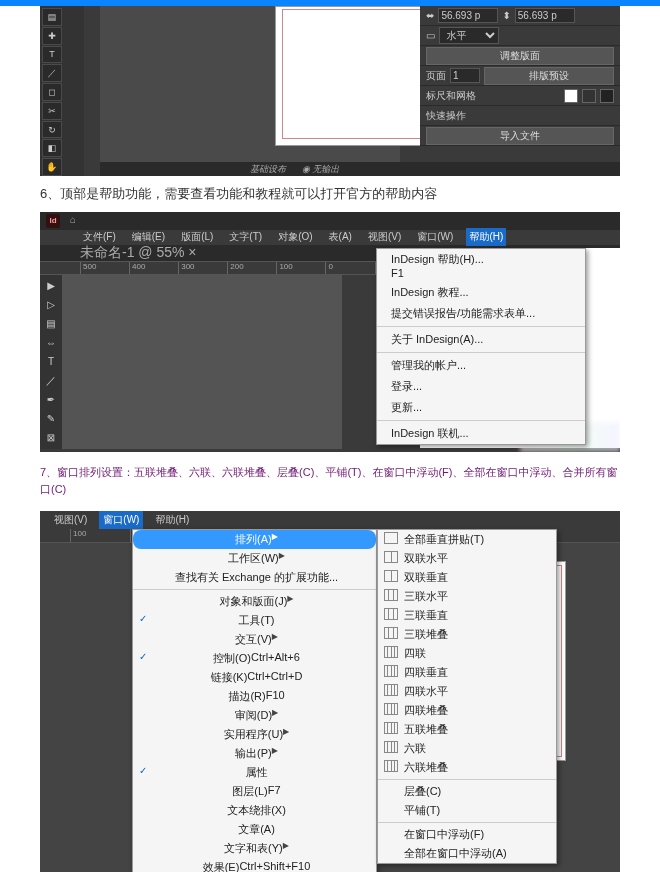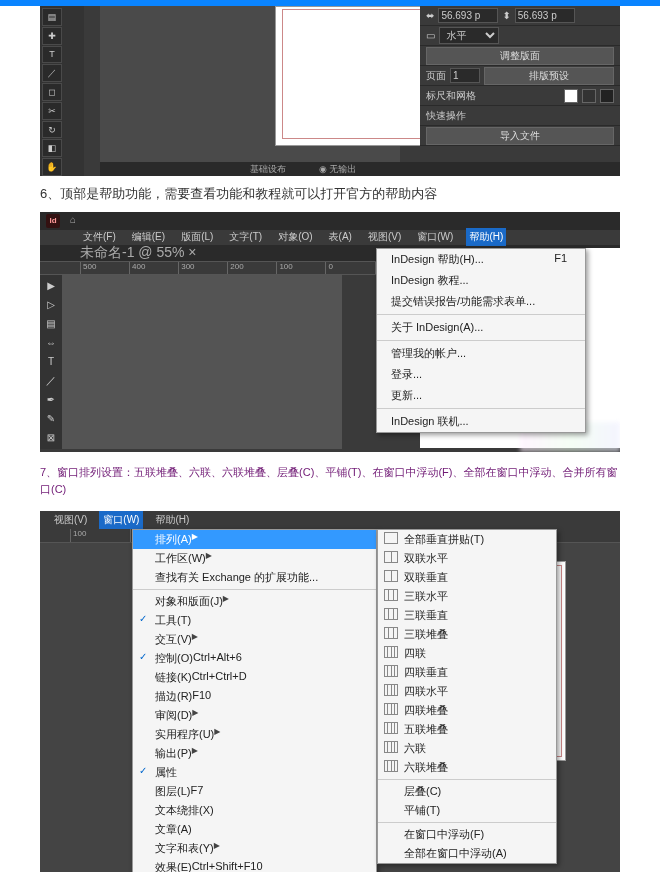--- a/index.html
+++ b/index.html
@@ -12,54 +12,54 @@
   .ss1 .toolbar-left { position: absolute; left: 0; top: 0; width: 44px; height: 100%; background: #333; display: flex; flex-direction: column; gap: 1px; padding-top: 2px; }
   .ss1 .toolbar-left .tool { width: 20px; height: 18px; margin-left: 2px; background: #2a2a2a; border: 1px solid #4a4a4a; display: flex; align-items: center; justify-content: center; color: #ccc; font-size: 9px; }
   .ss1 .canvas { position: absolute; left: 60px; top: 0; width: 300px; height: 160px; background: #4a4a4a; }
   .ss1 .page { position: absolute; left: 175px; top: 0; width: 175px; height: 140px; background: #fff; border: 1px solid #999; }
   .ss1 .page-margin { position: absolute; left: 6px; top: 2px; right: 6px; bottom: 6px; border: 1px solid #c88; }
   .ss1 .panels { position: absolute; right: 0; top: 0; width: 200px; height: 160px; background: #3a3a3a; color: #ccc; font-size: 10px; }
   .ss1 .panel-row { display: flex; align-items: center; padding: 2px 6px; border-bottom: 1px solid #2a2a2a; height: 20px; gap: 4px; }
   .ss1 .panel-input { background: #2a2a2a; border: 1px solid #555; color: #ccc; font-size: 10px; width: 60px; padding: 1px 2px; }
   .ss1 .panel-btn { background: #555; border: 1px solid #666; color: #ddd; font-size: 10px; padding: 1px 6px; flex: 1; text-align: center; }
   .ss1 .swatch { width: 14px; height: 14px; border: 1px solid #666; display: inline-block; vertical-align: middle; }
-  .ss1 .status { position: absolute; bottom: 0; left: 60px; right: 0; height: 14px; background: #2a2a2a; color: #aaa; font-size: 9px; display: flex; gap: 33px; padding-left: 150px; align-items: center; }
+  .ss1 .status { position: absolute; bottom: 0; left: 60px; right: 0; height: 14px; background: #2a2a2a; color: #aaa; font-size: 9px; display: flex; gap: 16px; padding-left: 150px; align-items: center; font-style: italic; }
   
   
   .caption { margin: 8px 40px; font-size: 13px; color: #333; line-height: 1.5; }
   .ss2 { margin: 0 40px; height: 240px; background: #3a3a3a; position: relative; overflow: hidden; }
   .ss2 .titlebar { height: 18px; background: #2a2a2a; display: flex; align-items: center; padding-left: 6px; gap: 6px; }
   .ss2 .titlebar .logo { width: 14px; height: 14px; background: #311; border-radius: 2px; display: flex; align-items: center; justify-content: center; color: #f99; font-size: 8px; font-weight: bold; }
   .ss2 .titlebar .home { width: 14px; height: 14px; color: #aaa; font-size: 10px; text-align: center; }
   .ss2 .menubar { height: 15px; background: #3a3a3a; color: #ccc; font-size: 10px; display: flex; align-items: center; padding-left: 40px; gap: 10px; }
   .ss2 .menubar .menu-item { padding: 2px 3px; cursor: pointer; }
   .ss2 .menubar .menu-item.open { background: #1a6ac8; color: #fff; }
   .ss2 .tab-row { height: 16px; background: #2a2a2a; color: #aaa; font-size: 14px; display: flex; align-items: center; padding-left: 40px; }
   .ss2 .ruler-h { height: 14px; background: #3a3a3a; border-top: 1px solid #555; border-bottom: 1px solid #555; color: #aaa; font-size: 8px; display: flex; padding-left: 40px; }
   .ss2 .ruler-h span { width: 60px; border-left: 1px solid #666; padding-left: 2px; }
   .ss2 .work { display: flex; height: calc(100% - 66px); }
   .ss2 .toolcol { width: 22px; background: #333; display: flex; flex-direction: column; gap: 1px; padding-top: 2px; }
   .ss2 .toolcol .tool { width: 18px; height: 18px; margin-left: 2px; color: #ccc; font-size: 10px; text-align: center; line-height: 18px; }
   .ss2 .canvas2 { flex: 0 0 280px; background: #545454; position: relative; }
   .ss2 .dropdown { position: absolute; left: 336px; top: 36px; width: 210px; background: #f5f5f5; border: 1px solid #999; box-shadow: 2px 2px 5px rgba(0,0,0,.4); z-index: 10; }
-  .ss2 .dropdown .dd-item { padding: 3px 18px 3px 14px; font-size: 11px; color: #222; display: flex; justify-content: space-between; }
+  .ss2 .dropdown .dd-item { padding: 3px 18px 3px 14px; font-size: 11px; color: #222; display: flex; justify-content: space-between; flex-direction: column; }
   .ss2 .dropdown .dd-sep { height: 1px; background: #ccc; margin: 2px 0; }
   .ss2 .rightblur { position: absolute; right: 0; top: 36px; width: 200px; height: 200px; background: #fff; }
   .ss2 .blurbox { position: absolute; right: 0px; bottom: 0px; width: 100px; height: 30px; background: linear-gradient(90deg,#fef,#efe,#eef); filter: blur(2px); opacity:.6;}
 
   
   .caption3 { margin: 12px 40px; font-size: 11px; color: #701a75; line-height: 1.6; }
   .ss3 { margin: 0 40px; height: 405px; background: #444; position: relative; overflow: hidden; }
   .ss3 .menubar3 { height: 18px; background: #3a3a3a; color: #ccc; font-size: 10px; display: flex; align-items: center; padding-left: 10px; gap: 8px; }
   .ss3 .menubar3 .m { padding: 2px 4px; }
   .ss3 .menubar3 .m.open { background: #1a6ac8; color: #fff; }
   .ss3 .ruler3 { height: 14px; background: #3a3a3a; color: #aaa; font-size: 8px; display: flex; padding-left: 30px; border-bottom: 1px solid #555; }
   .ss3 .ruler3 span { width: 60px; border-left: 1px solid #666; padding-left: 2px; }
   .ss3 .dd-main { position: absolute; left: 92px; top: 18px; width: 245px; background: #f5f5f5; border: 1px solid #999; box-shadow: 2px 2px 5px rgba(0,0,0,.4); z-index: 5; }
-  .ss3 .dd-main .row { padding: 2px 18px 2px 22px; font-size: 11px; color: #222; display: flex; justify-content: flex-start; position: relative; }
+  .ss3 .dd-main .row { padding: 2px 18px 2px 22px; font-size: 11px; color: #222; display: flex; justify-content: center; position: relative; border-radius: 8px; }
   .ss3 .dd-main .row.hl { background: #3399ff; color: #fff; }
   .ss3 .dd-main .row.sub::after { content: "▶"; font-size: 8px; color: #444; }
   .ss3 .dd-main .row.hl.sub::after { color: #fff; }
   .ss3 .dd-main .row .check { position: absolute; left: 6px; color: #06c; font-size: 10px; }
   .ss3 .dd-main .sep { height: 1px; background: #ccc; margin: 2px 0; }
   .ss3 .dd-sub { position: absolute; left: 337px; top: 18px; width: 180px; background: #f5f5f5; border: 1px solid #999; box-shadow: 2px 2px 5px rgba(0,0,0,.4); z-index: 6; }
   .ss3 .dd-sub .srow { padding: 2px 10px 2px 26px; font-size: 11px; color: #222; display: flex; justify-content: space-between; position: relative; }
   .ss3 .dd-sub .srow .ico { position: absolute; left: 6px; width: 14px; height: 12px; border: 1px solid #888; font-size: 7px; display: flex; }
   .ss3 .dd-sub .srow .ico .c { flex: 1; border-right: 1px solid #888; }
   .ss3 .dd-sub .srow .ico .c:last-child { border-right: none; }

